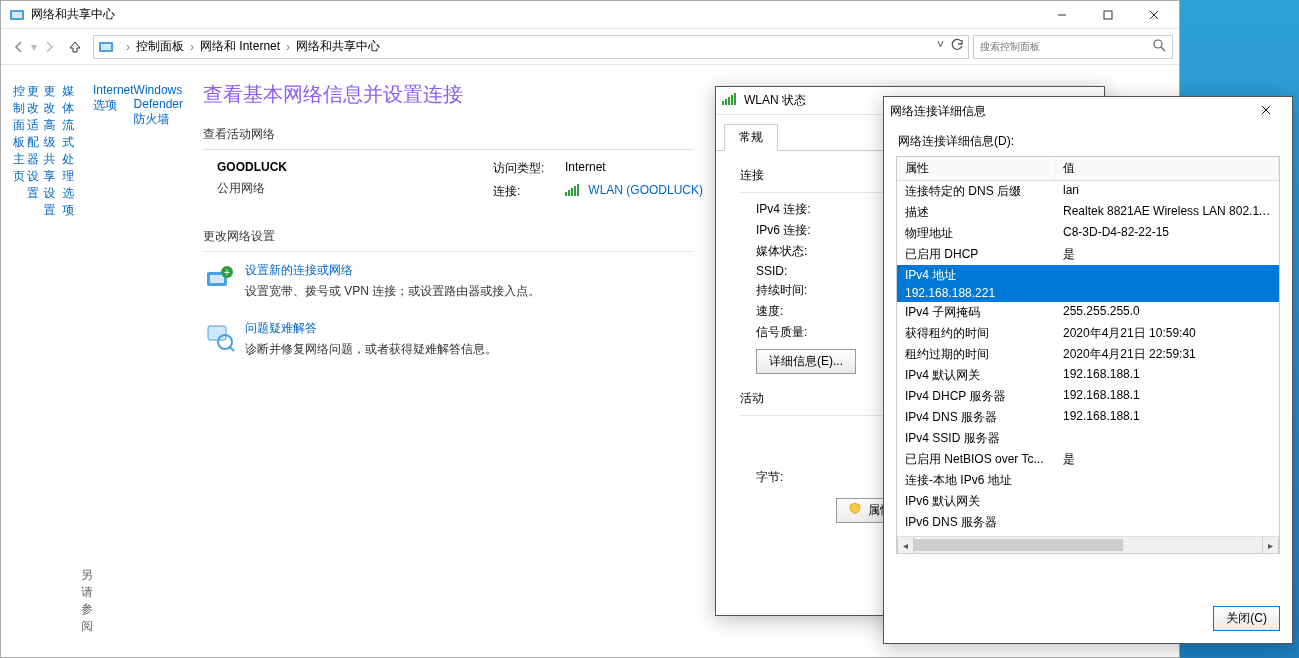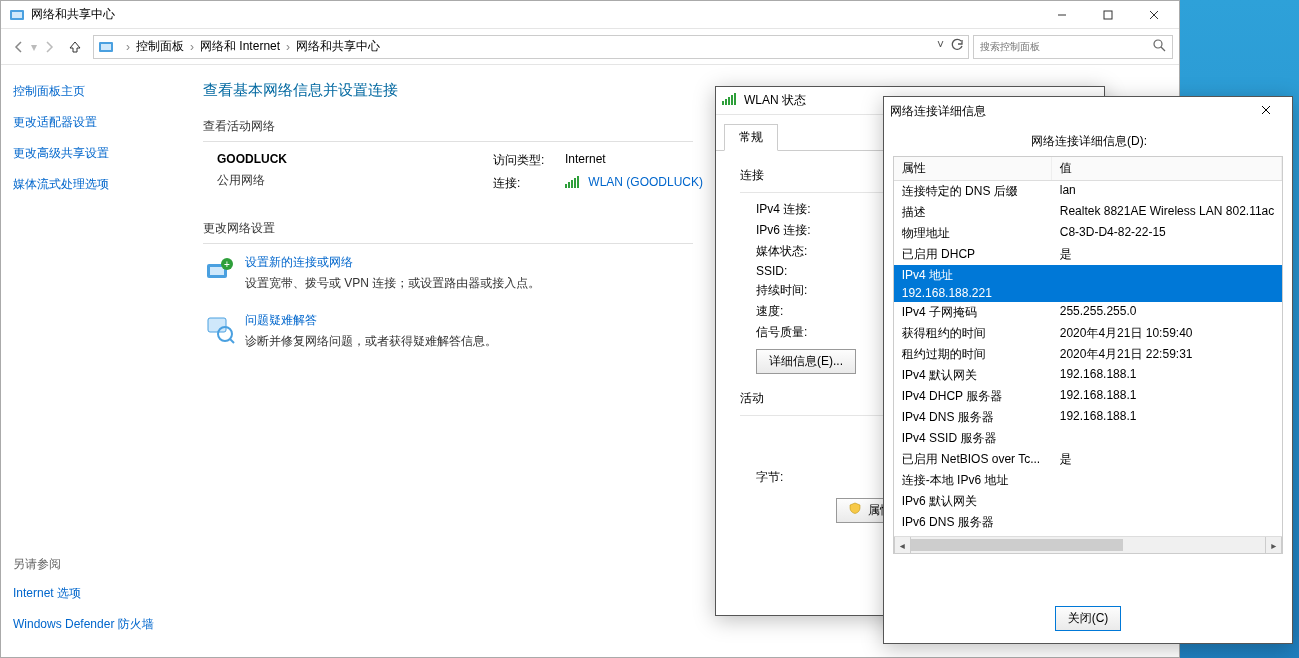--- a/index.html
+++ b/index.html
@@ -75,31 +75,31 @@
 }
 .searchbox .sicon { color:#555; }
 
 .body-area {
   display: flex;
   height: calc(100% - 64px);
 }
 .sidebar {
   width: 192px;
   padding: 18px 10px 10px 12px;
-  display:flex; flex-direction:column;
+  display:flex; flex-direction:row;
 }
 .sidebar .navlink { color:#0066cc; margin-bottom: 14px; cursor:pointer; }
 .sidebar .seealso-title { color:#666; margin-top:auto; margin-bottom:12px; }
 .sidebar .seealso-link { color:#0066cc; margin-bottom:14px; cursor:pointer; }
 
 .content {
   flex:1;
   padding: 16px 20px 10px 10px;
 }
-.content-title { color:#0369a1; font-size:15px; margin-bottom:18px; }
+.content-title { color:#8b5cf6; font-size:20px; margin-bottom:18px; }
 .section-header { color:#333; margin: 6px 0 6px 0; }
 .section-divider { height:1px; background:#e0e0e0; margin: 2px 0 10px 0; max-width:490px; }
 .net-row { display:flex; margin-bottom:22px; }
 .net-col-left { width: 290px; padding-left:14px; }
 .net-col-right { flex:1; }
 .net-name { font-weight:bold; }
 .net-type { color:#333; margin-top:6px; }
 .kv { display:flex; margin-bottom:6px; }
 .kv .k { width:72px; }
 .kv .v { }
@@ -157,21 +157,21 @@
 
 .dlg-details {
   left: 883px; top: 96px;
   width: 410px; height: 548px;
   display:flex; flex-direction:column;
 }
 .dlg-details .dlg-titlebar { border-bottom: none; }
 .dlg-details-body {
   padding: 4px 12px 12px 12px;
   flex:1;
-  display:flex; flex-direction:column;align-items:center;
+  display:flex; flex-direction:column;
 }
 .details-caption { margin: 4px 0 6px 2px; }
 .details-table {
   border:1px solid #ccc;
   height: 398px;
   display:flex; flex-direction:column;
 }
 .thead {
   display:flex;
   border-bottom:1px solid #ddd;

